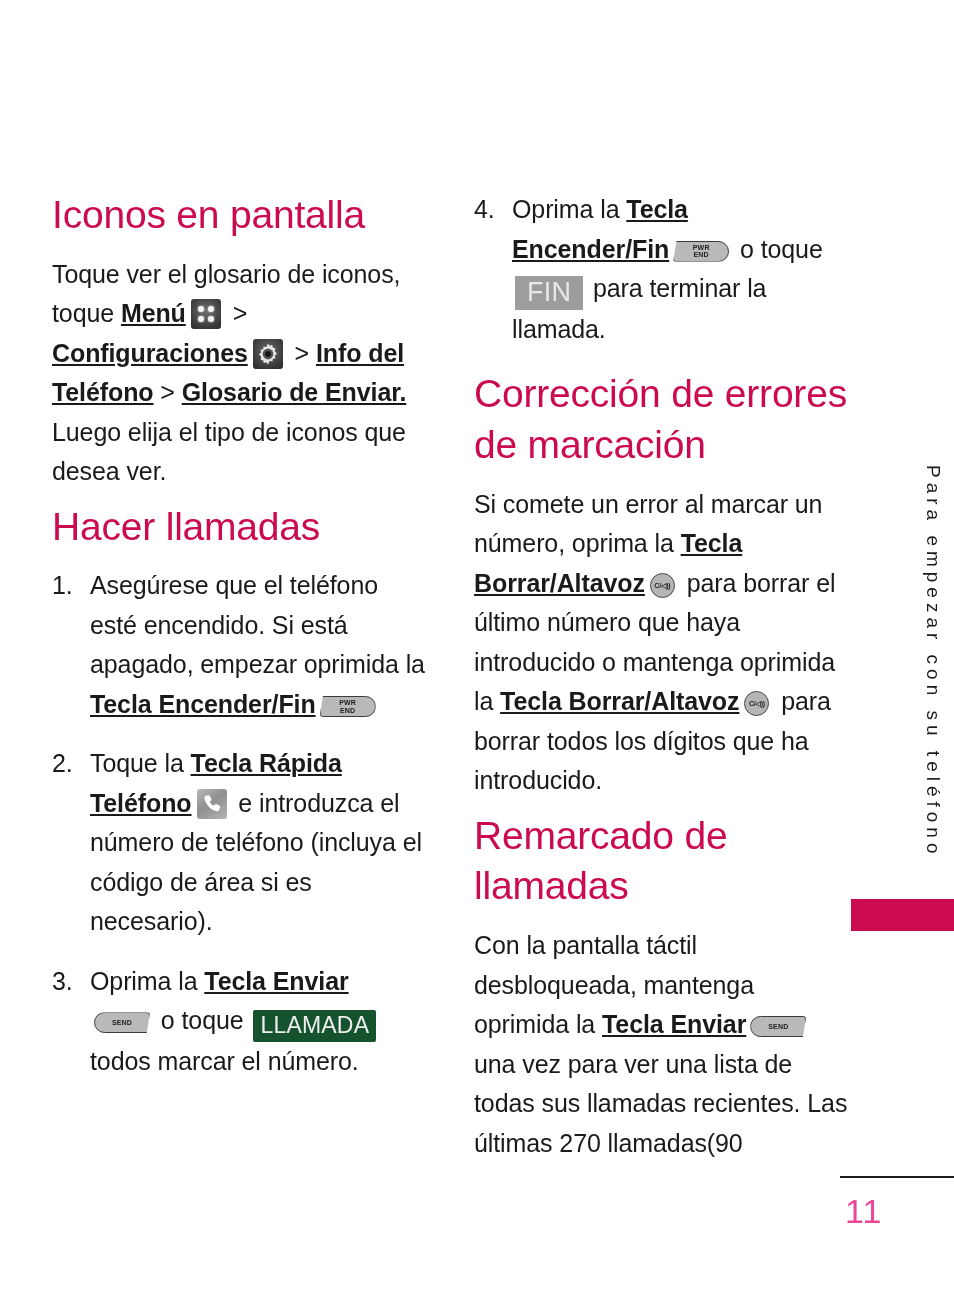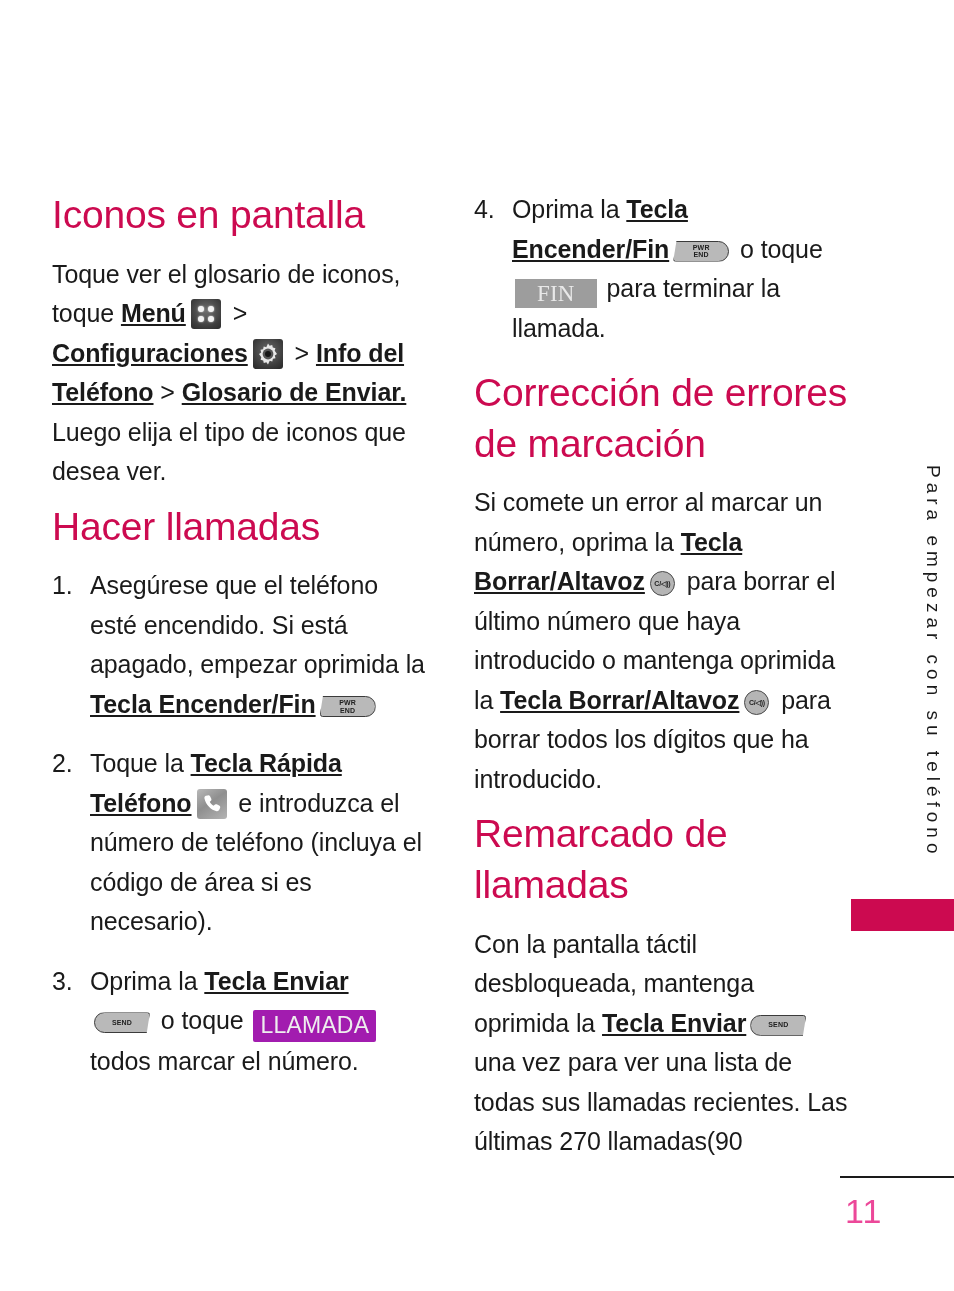--- a/index.html
+++ b/index.html
@@ -142,23 +142,23 @@
     vertical-align: -4px;
     background: #9d9d9d;
     color: #e8e8e8;
     font-size: 23px;
     font-weight: 400;
     line-height: 1.18;
     padding: 1px 5px;
     margin: 0 3px;
     letter-spacing: 0.2px;
   }
-  .softkey.fin { font-size: 23px; padding: 1px 22px; font-family: Liberation Serif, serif; }
+  .softkey.fin { font-size: 27px; padding: 1px 12px; }
   .softkey.llamada {
-    background: #a21caf;
+    background: #14532d;
     color: #eeeeee;
     border-radius: 2px;
     padding: 2px 7px;
   }
 
   
   .appicon {
     display: inline-block;
     vertical-align: -7px;
     width: 30px;

